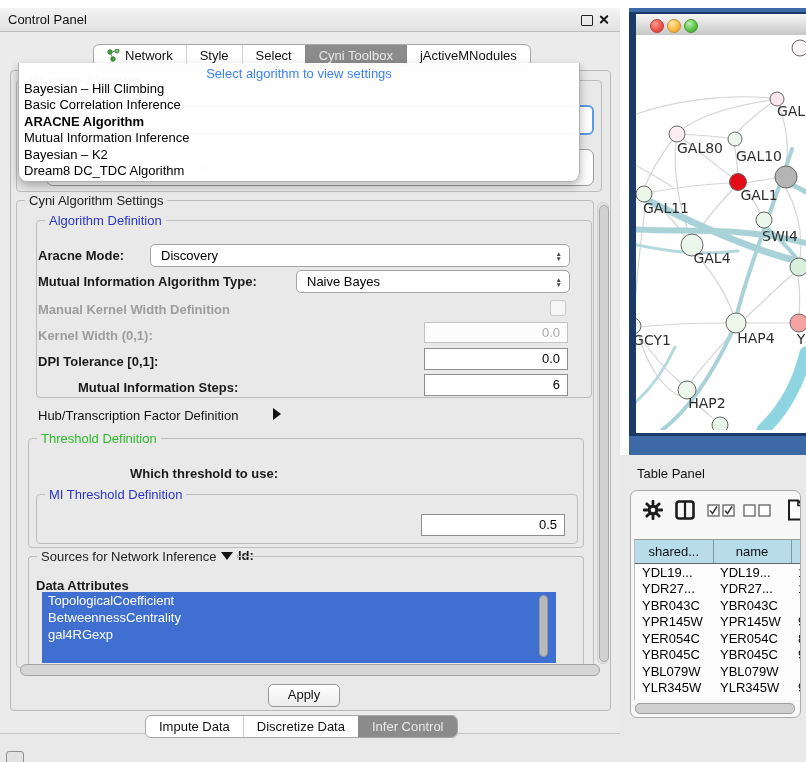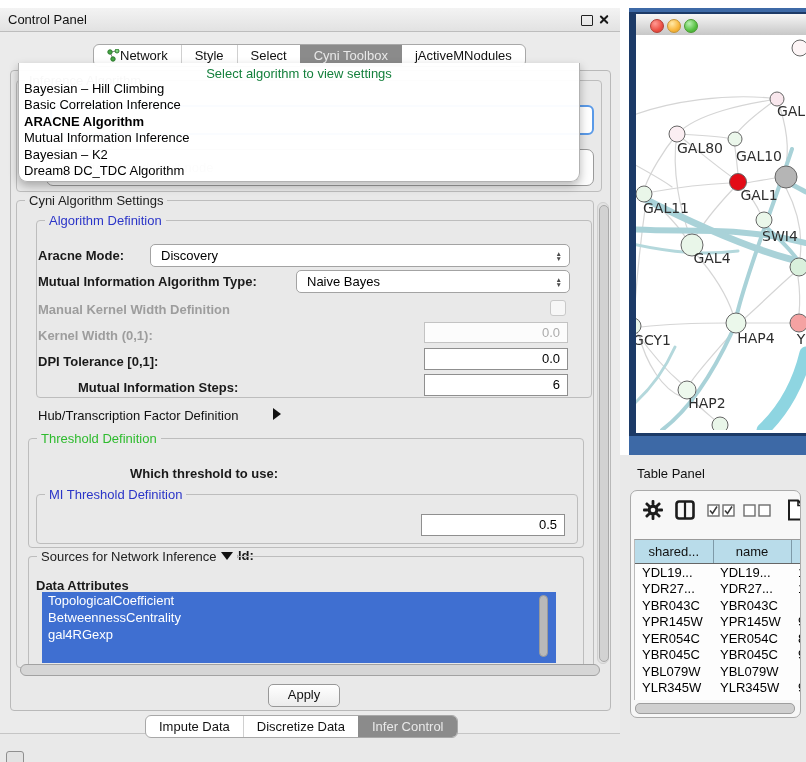--- a/index.html
+++ b/index.html
@@ -15,38 +15,38 @@
   #cp-title{left:8px;top:4px;font-size:13px;color:#111;}
   .float-icon{left:581px;top:7px;width:10px;height:9px;border:1.5px solid #222;border-radius:1px;}
   .close-icon{left:598px;top:6px;width:11px;height:11px;}
   .close-icon:before,.close-icon:after{content:"";position:absolute;left:5px;top:0;width:2.4px;height:11px;background:#1a1a1a;border-radius:1px;}
   .close-icon:before{transform:rotate(45deg);} .close-icon:after{transform:rotate(-45deg);}
 
   
   .tabbar{display:flex;background:#fff;border:1px solid #a8a8a8;border-radius:6px;overflow:hidden;height:23px;box-sizing:border-box;}
   #top-tabbar{left:93px;top:36px;}
   #bottom-tabbar{left:145px;top:707px;}
-  .tab{display:flex;align-items:center;padding:0 13px;font-size:13px;color:#111;border-left:1px solid #d0d0d0;white-space:nowrap;}
+  .tab{display:flex;align-items:center;gap:5px;padding:0 13px;font-size:13px;color:#111;border-left:1px solid #d0d0d0;white-space:nowrap;}
   .tab:first-child{border-left:none;}
   .tab.sel{background:#8b8b8b;color:#e9e9e9;border-left-color:#8b8b8b;}
   .tab.sel + .tab{border-left-color:#8b8b8b;}
 
   
   #inner-panel{left:10px;top:62px;width:601px;height:641px;background:#e9e9e9;border:1px solid #b9b9b9;border-radius:4px;box-sizing:border-box;}
 
   
   .group{position:absolute;border:1px solid #bdbdbd;border-radius:4px;box-sizing:border-box;}
   .group>.legend{position:absolute;top:-8px;left:8px;background:#e9e9e9;padding:0 4px;font-size:13px;color:#222;white-space:nowrap;}
   #inference-group{left:16px;top:72px;width:586px;height:112px;}
   #algo-combo-hidden{left:50px;top:97px;width:544px;height:30px;background:#fff;border:2px solid #5a9ae8;border-radius:6px;box-sizing:border-box;}
   #net-combo-hidden{left:46px;top:141px;width:548px;height:37px;background:#fdfdfd;border:1px solid #9a9a9a;border-radius:7px;box-sizing:border-box;color:#9a9a9a;font-size:13px;line-height:35px;padding-left:14px;}
 
   
   #algo-popup{left:18px;top:55px;width:560px;height:118px;background:rgba(255,255,255,0.97);border:1px solid #b2b2b2;border-top:none;border-radius:0 0 9px 9px;box-shadow:0 4px 10px rgba(0,0,0,0.28);z-index:40;}
-  #popup-placeholder{text-align:center;color:#15803d;font-size:13px;padding-top:3px;}
+  #popup-placeholder{text-align:center;color:#3b82f6;font-size:13px;padding-top:3px;}
   .pitem{font-size:13px;color:#000;padding:0 0 0 5px;line-height:16.4px;white-space:nowrap;}
   .pitem.bold{font-weight:bold;}
 
   
   #settings-group{left:16px;top:192px;width:578px;height:468px;}
   .blue-legend>.legend{color:#2b35c8;}
   .green-legend>.legend{color:#2ebb2e;}
   #algdef-group{left:36px;top:212px;width:556px;height:178px;}
   #threshold-group{left:28px;top:430px;width:556px;height:110px;}
   #mithr-group{left:36px;top:486px;width:542px;height:50px;}

